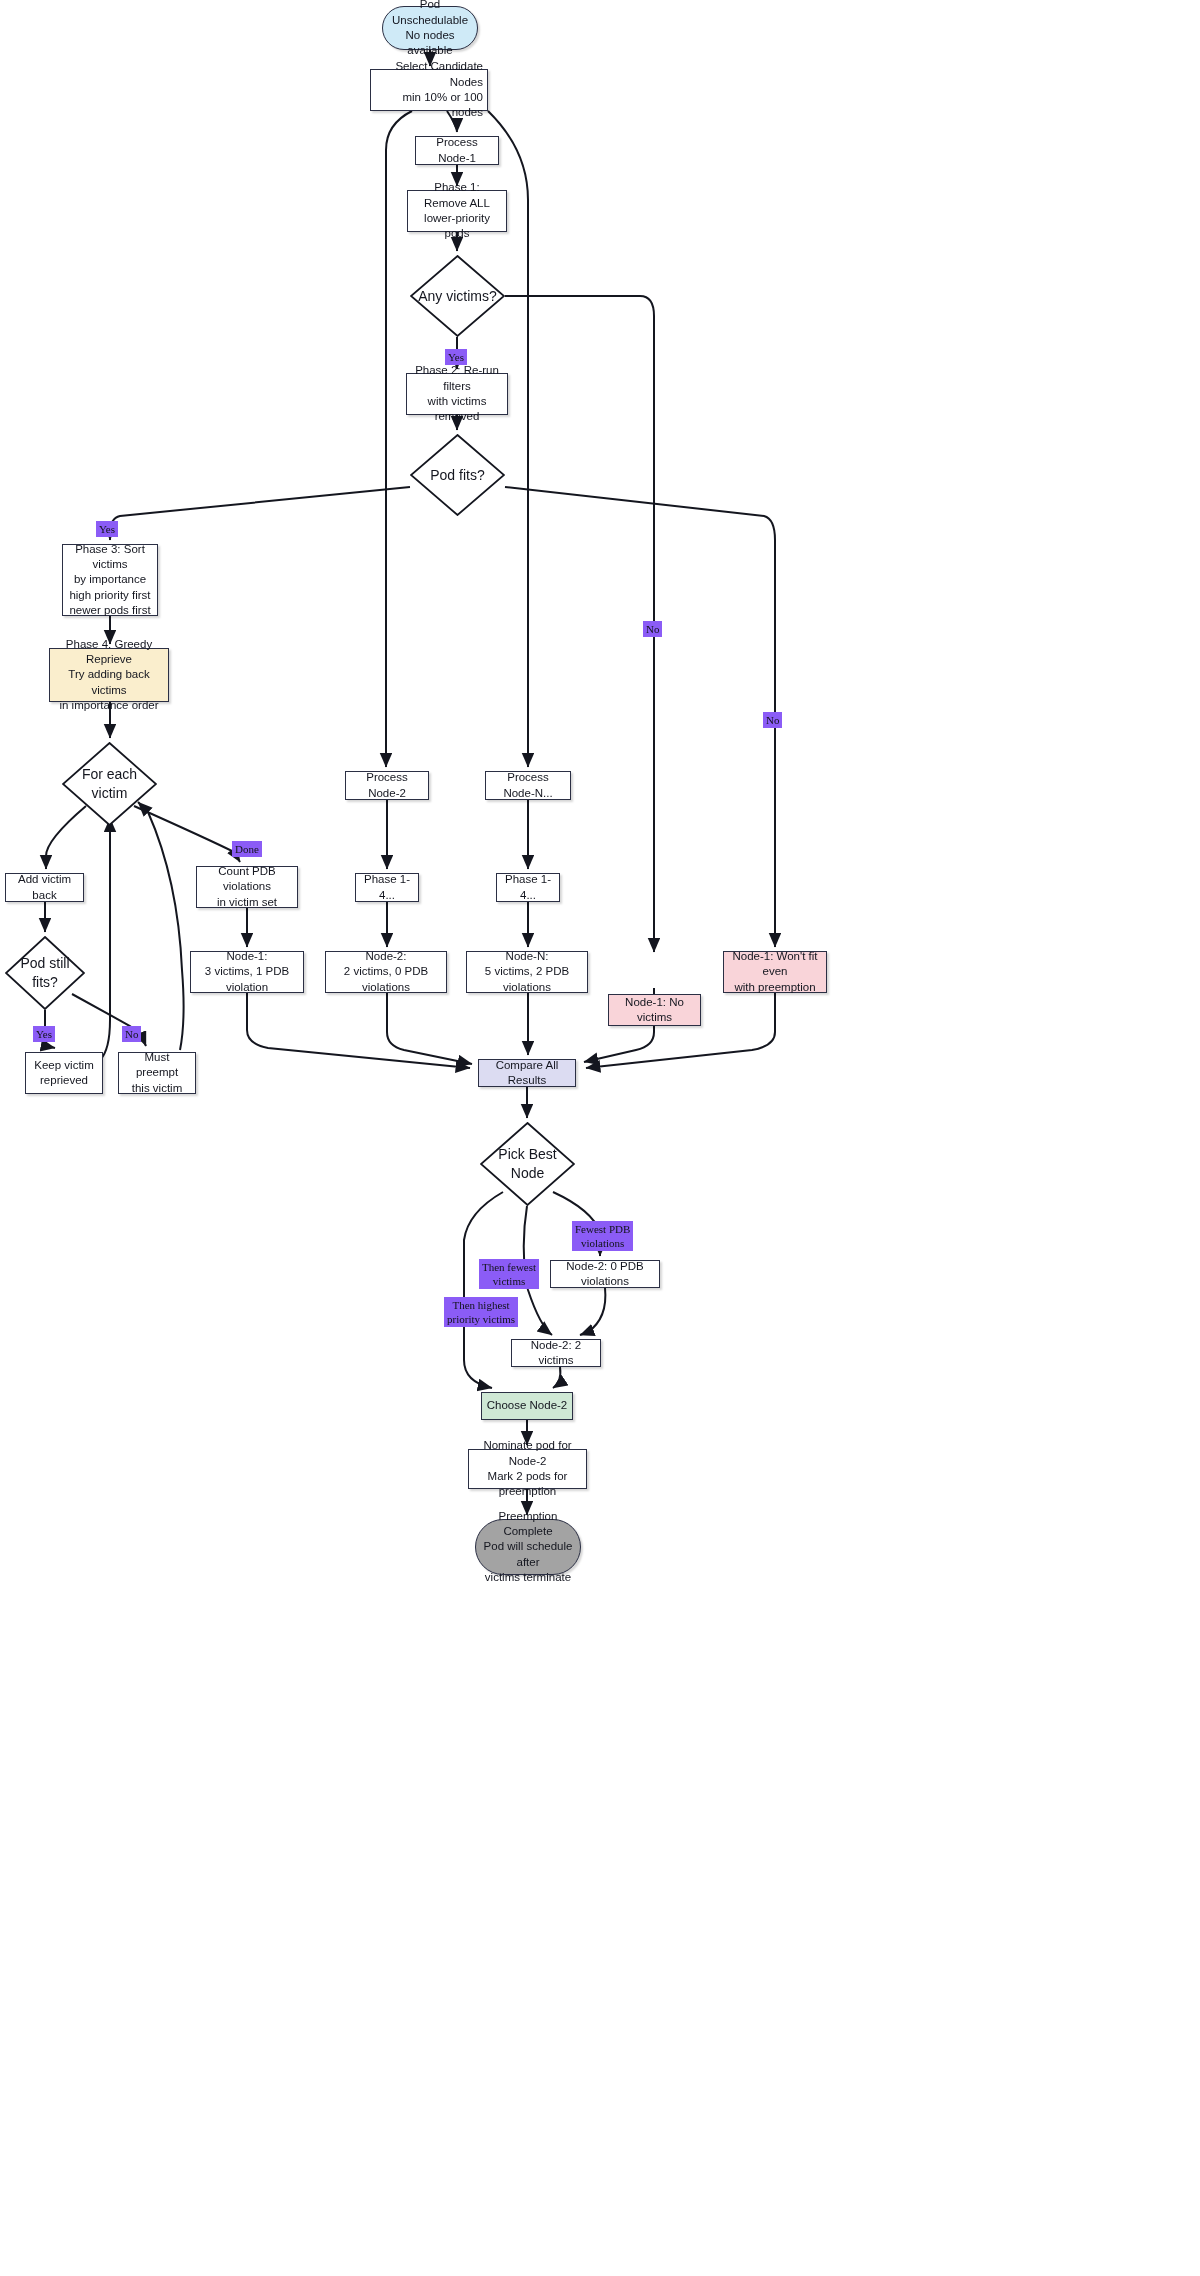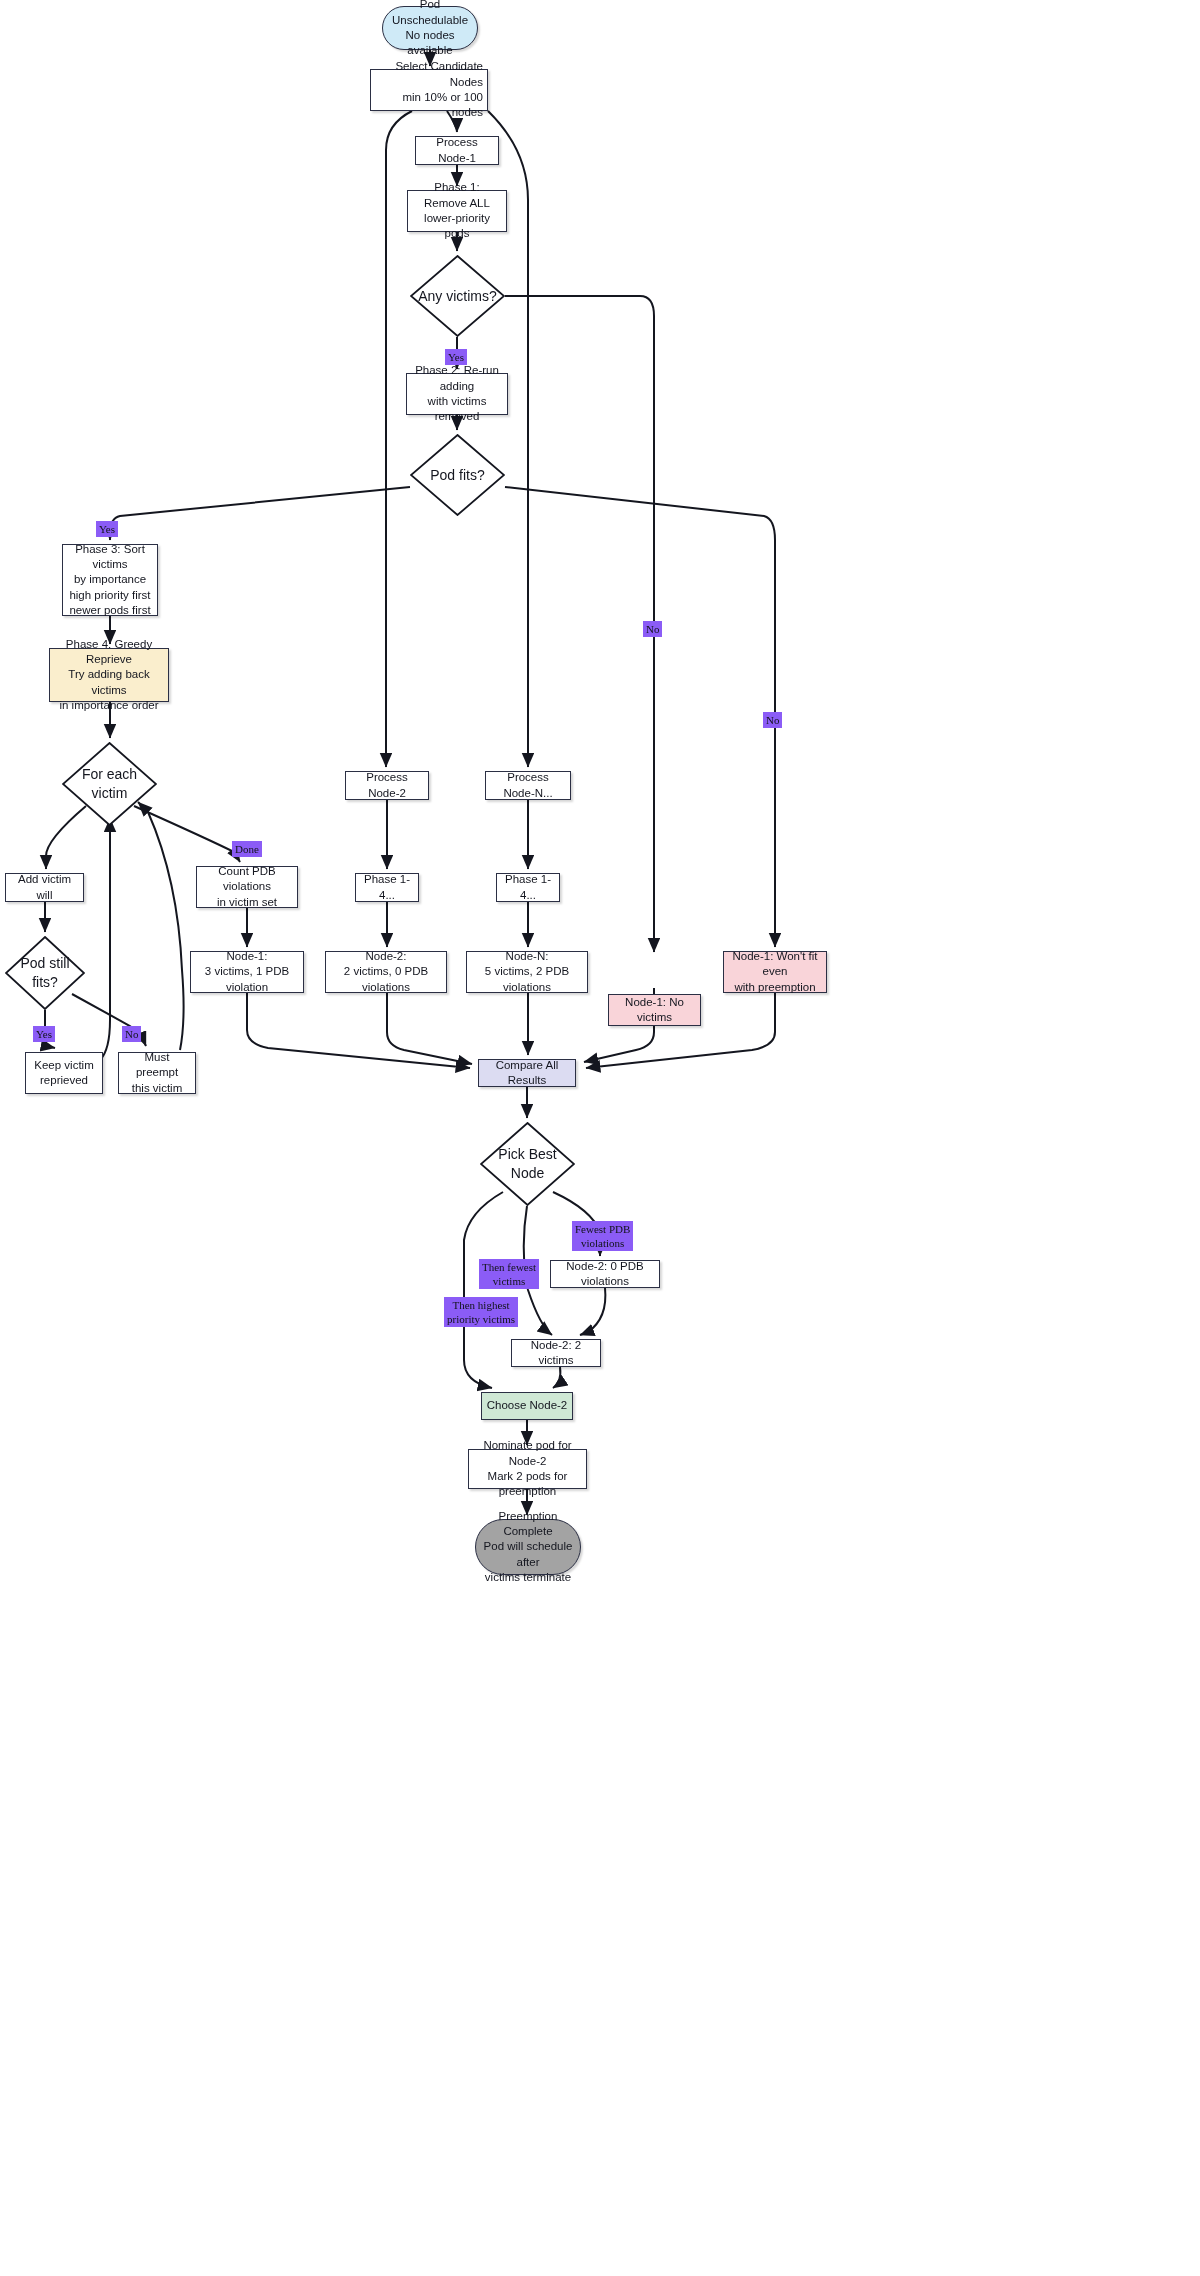--- a/index.html
+++ b/index.html
@@ -182,21 +182,21 @@
   </div>
 
   <div class="node diamond" style="left:410px;top:255px;width:95px;height:82px;">
     <svg class="diamond-shape" viewBox="0 0 95 82" preserveAspectRatio="none">
       <polygon points="47.5,1 94,41 47.5,81 1,41" fill="#ffffff" stroke="#14161f" stroke-width="1.8"></polygon>
     </svg>
     <span class="diamond-label">Any victims?</span>
   </div>
 
   <div class="node" style="left:406px;top:373px;width:102px;height:42px;">
-    <span>Phase 2: Re-run adding
+    <span>Phase 2: Re-run filters
 with victims removed</span>
   </div>
 
   <div class="node diamond" style="left:410px;top:434px;width:95px;height:82px;">
     <svg class="diamond-shape" viewBox="0 0 95 82" preserveAspectRatio="none">
       <polygon points="47.5,1 94,41 47.5,81 1,41" fill="#ffffff" stroke="#14161f" stroke-width="1.8"></polygon>
     </svg>
     <span class="diamond-label">Pod fits?</span>
   </div>
 
@@ -214,21 +214,21 @@
   </div>
 
   <div class="node diamond" style="left:62px;top:742px;width:95px;height:84px;">
     <svg class="diamond-shape" viewBox="0 0 95 84" preserveAspectRatio="none">
       <polygon points="47.5,1 94,42 47.5,83 1,42" fill="#ffffff" stroke="#14161f" stroke-width="1.8"></polygon>
     </svg>
     <span class="diamond-label">For each victim</span>
   </div>
 
   <div class="node" style="left:5px;top:873px;width:79px;height:29px;">
-    <span>Add victim will</span>
+    <span>Add victim back</span>
   </div>
 
   <div class="node diamond" style="left:5px;top:936px;width:80px;height:74px;align-items:center;">
     <svg class="diamond-shape" viewBox="0 0 80 74" preserveAspectRatio="none">
       <polygon points="40,1 79,37 40,73 1,37" fill="#ffffff" stroke="#14161f" stroke-width="1.8"></polygon>
     </svg>
     <span class="diamond-label">Pod still fits?</span>
   </div>
 
   <div class="node" style="left:25px;top:1052px;width:78px;height:42px;">

